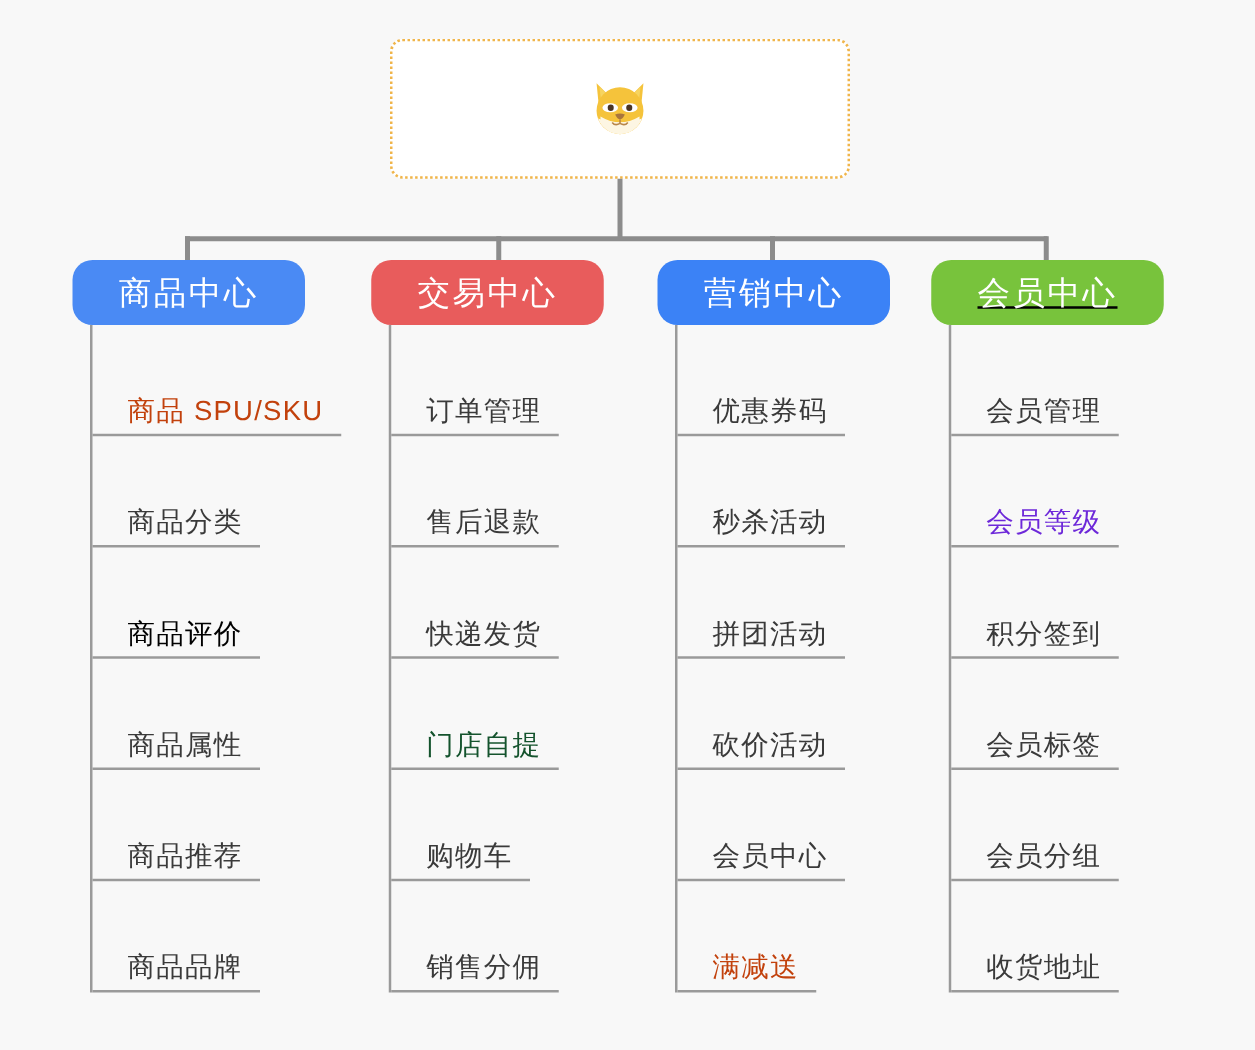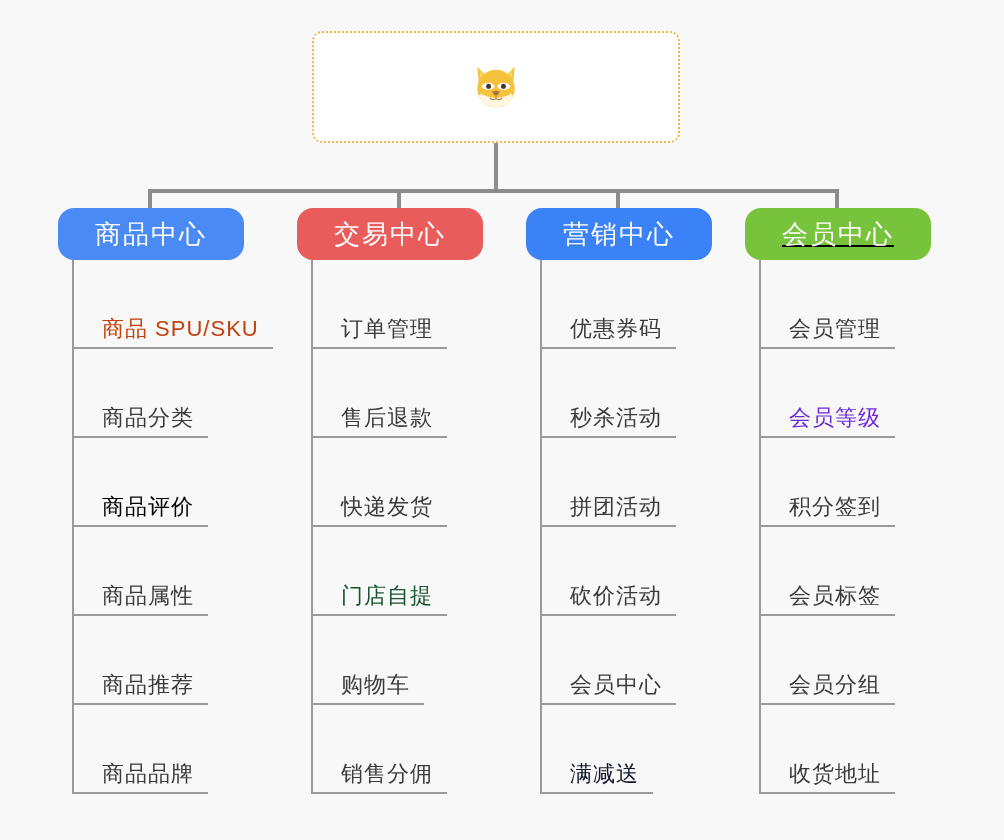--- a/index.html
+++ b/index.html
@@ -244,21 +244,21 @@
       <div class="leaf">
           <div class="leaf-inner" style="border-bottom-color: rgb(154, 154, 154);"><span class="leaf-label" style="color: rgb(58, 58, 58);">拼团活动</span></div>
         </div>
       <div class="leaf">
           <div class="leaf-inner" style="border-bottom-color: rgb(154, 154, 154);"><span class="leaf-label" style="color: rgb(58, 58, 58);">砍价活动</span></div>
         </div>
       <div class="leaf">
           <div class="leaf-inner" style="border-bottom-color: rgb(154, 154, 154);"><span class="leaf-label" style="color: rgb(58, 58, 58);">会员中心</span></div>
         </div>
       <div class="leaf">
-          <div class="leaf-inner" style="border-bottom-color: rgb(154, 154, 154);"><span class="leaf-label" style="color: #0f172a; margin-top: 16px;">满减送</span></div>
+          <div class="leaf-inner" style="border-bottom-color: rgb(154, 154, 154);"><span class="leaf-label" style="color: #c2410c; margin-top: 16px;">满减送</span></div>
         </div>
     </div>
   </div>
 
   <div class="column" id="col-3">
     <div class="cat-header" style="background: rgb(120, 195, 60);">
       <span class="cat-header-label">会员中心</span>
     </div>
     <div class="leaf-list">
       <div class="spine" style="background: rgb(154, 154, 154);"></div>

